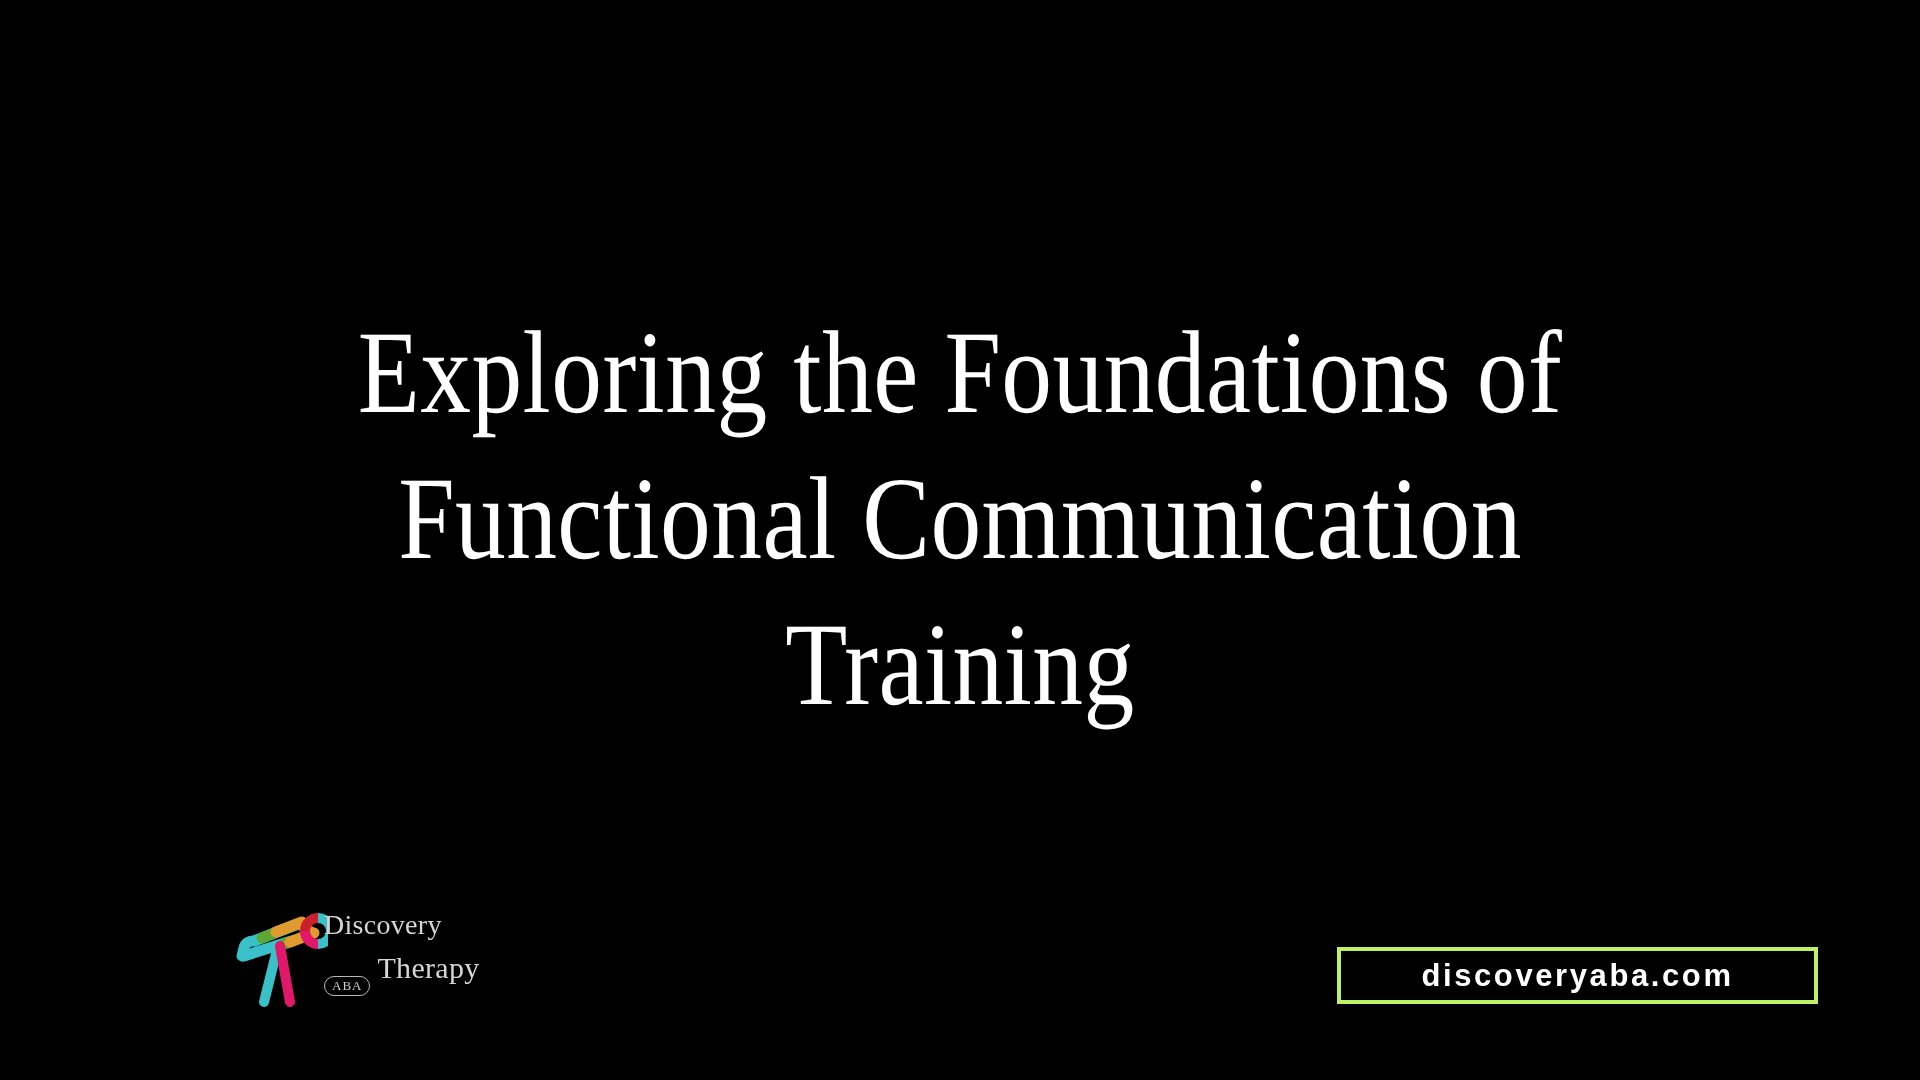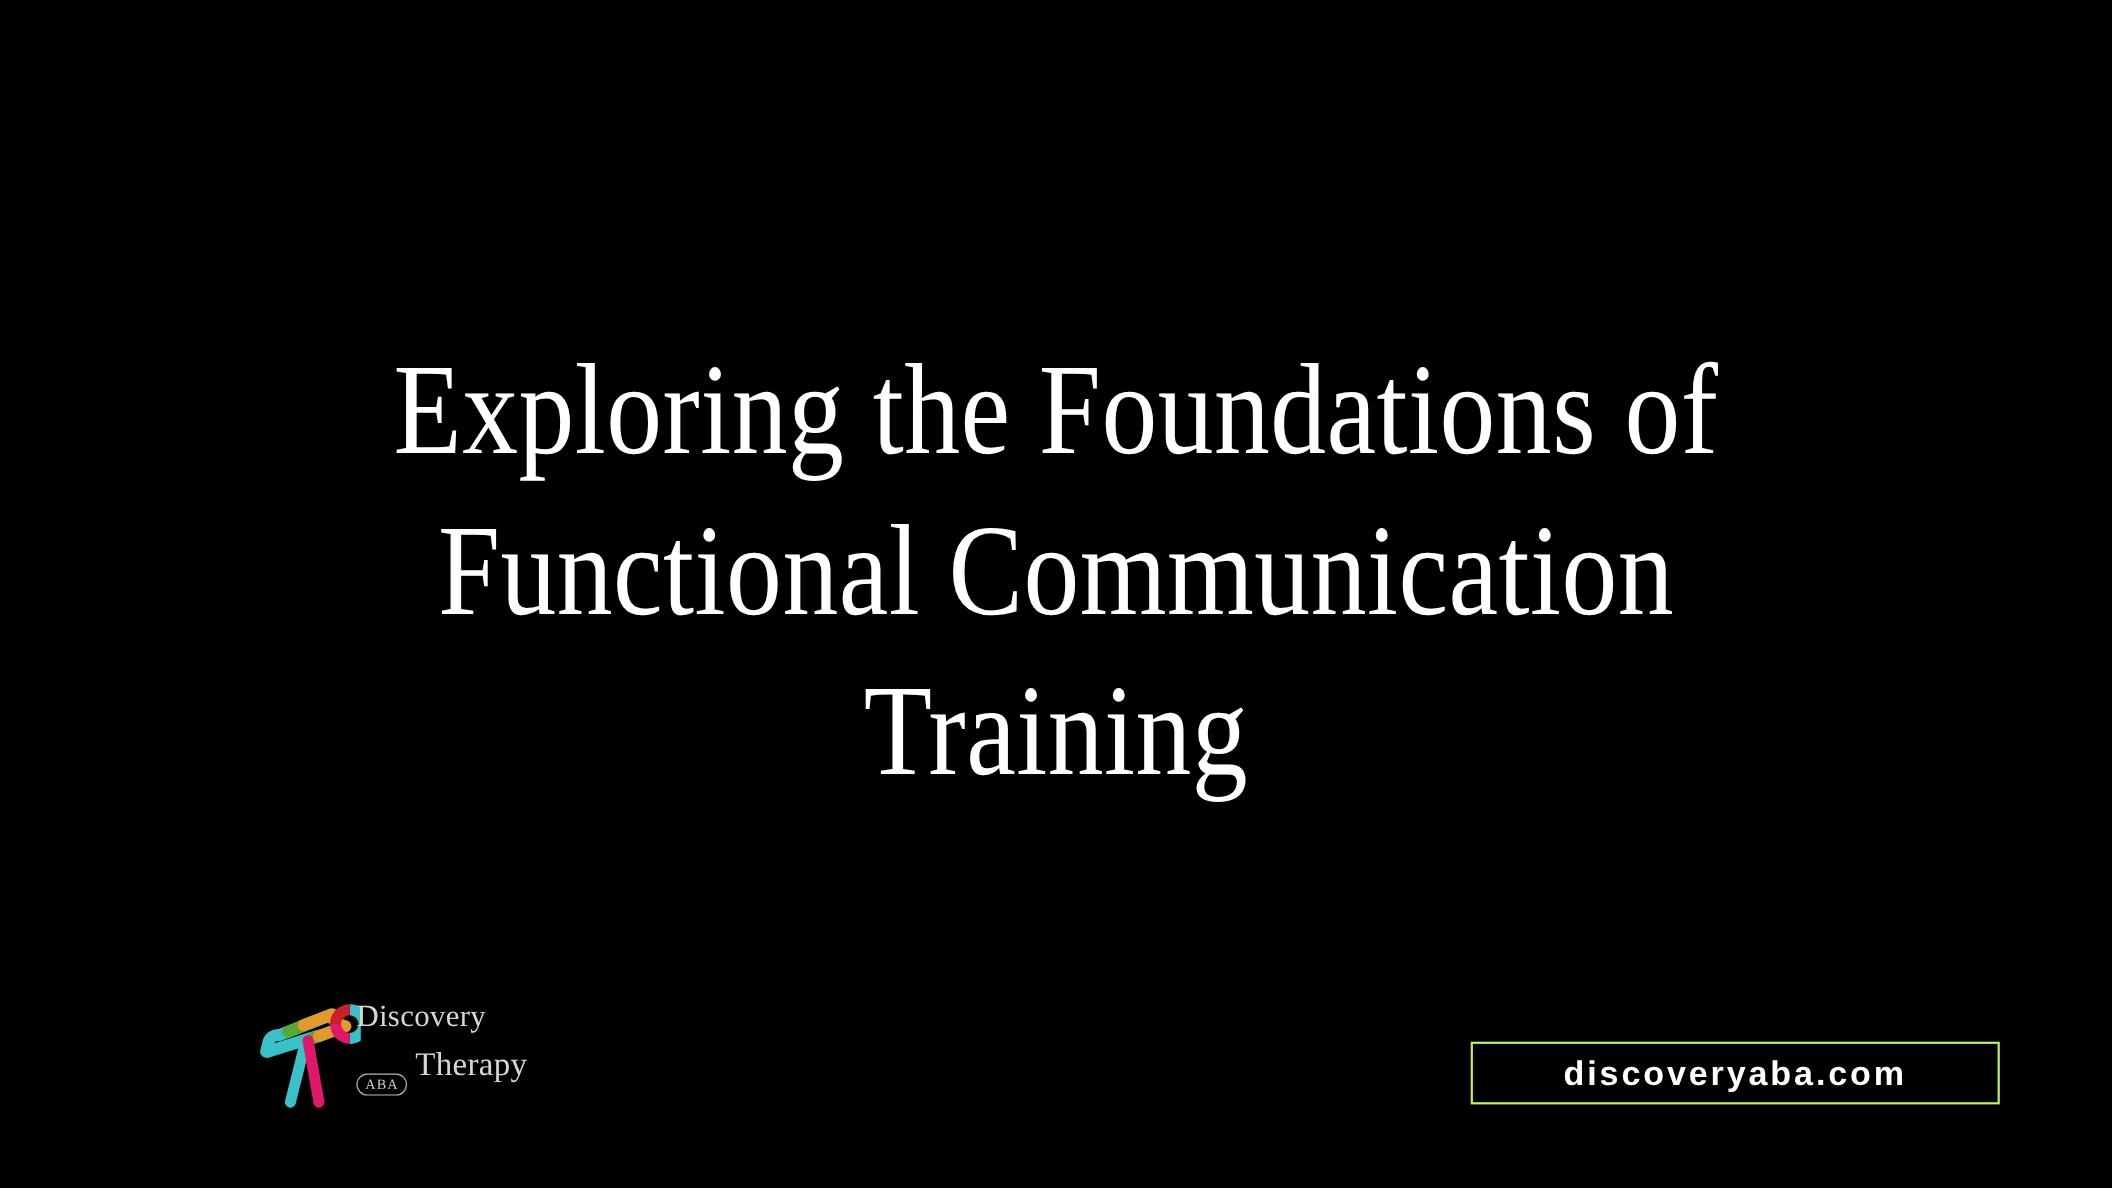--- a/index.html
+++ b/index.html
@@ -102,21 +102,21 @@
     letter-spacing: 0.3px;
   }
 
   
   .url-badge {
     position: absolute;
     left: 1337px;
     top: 947px;
     width: 481px;
     height: 57px;
-    border: 2px solid #bef264;
+    border: 4px solid #bef264;
     box-sizing: border-box;
     display: flex;
     align-items: center;
     justify-content: center;
     background: #000000;
   }
   .url-text {
     color: #ffffff;
     font-family: "Liberation Sans", sans-serif;
     font-weight: 700;

